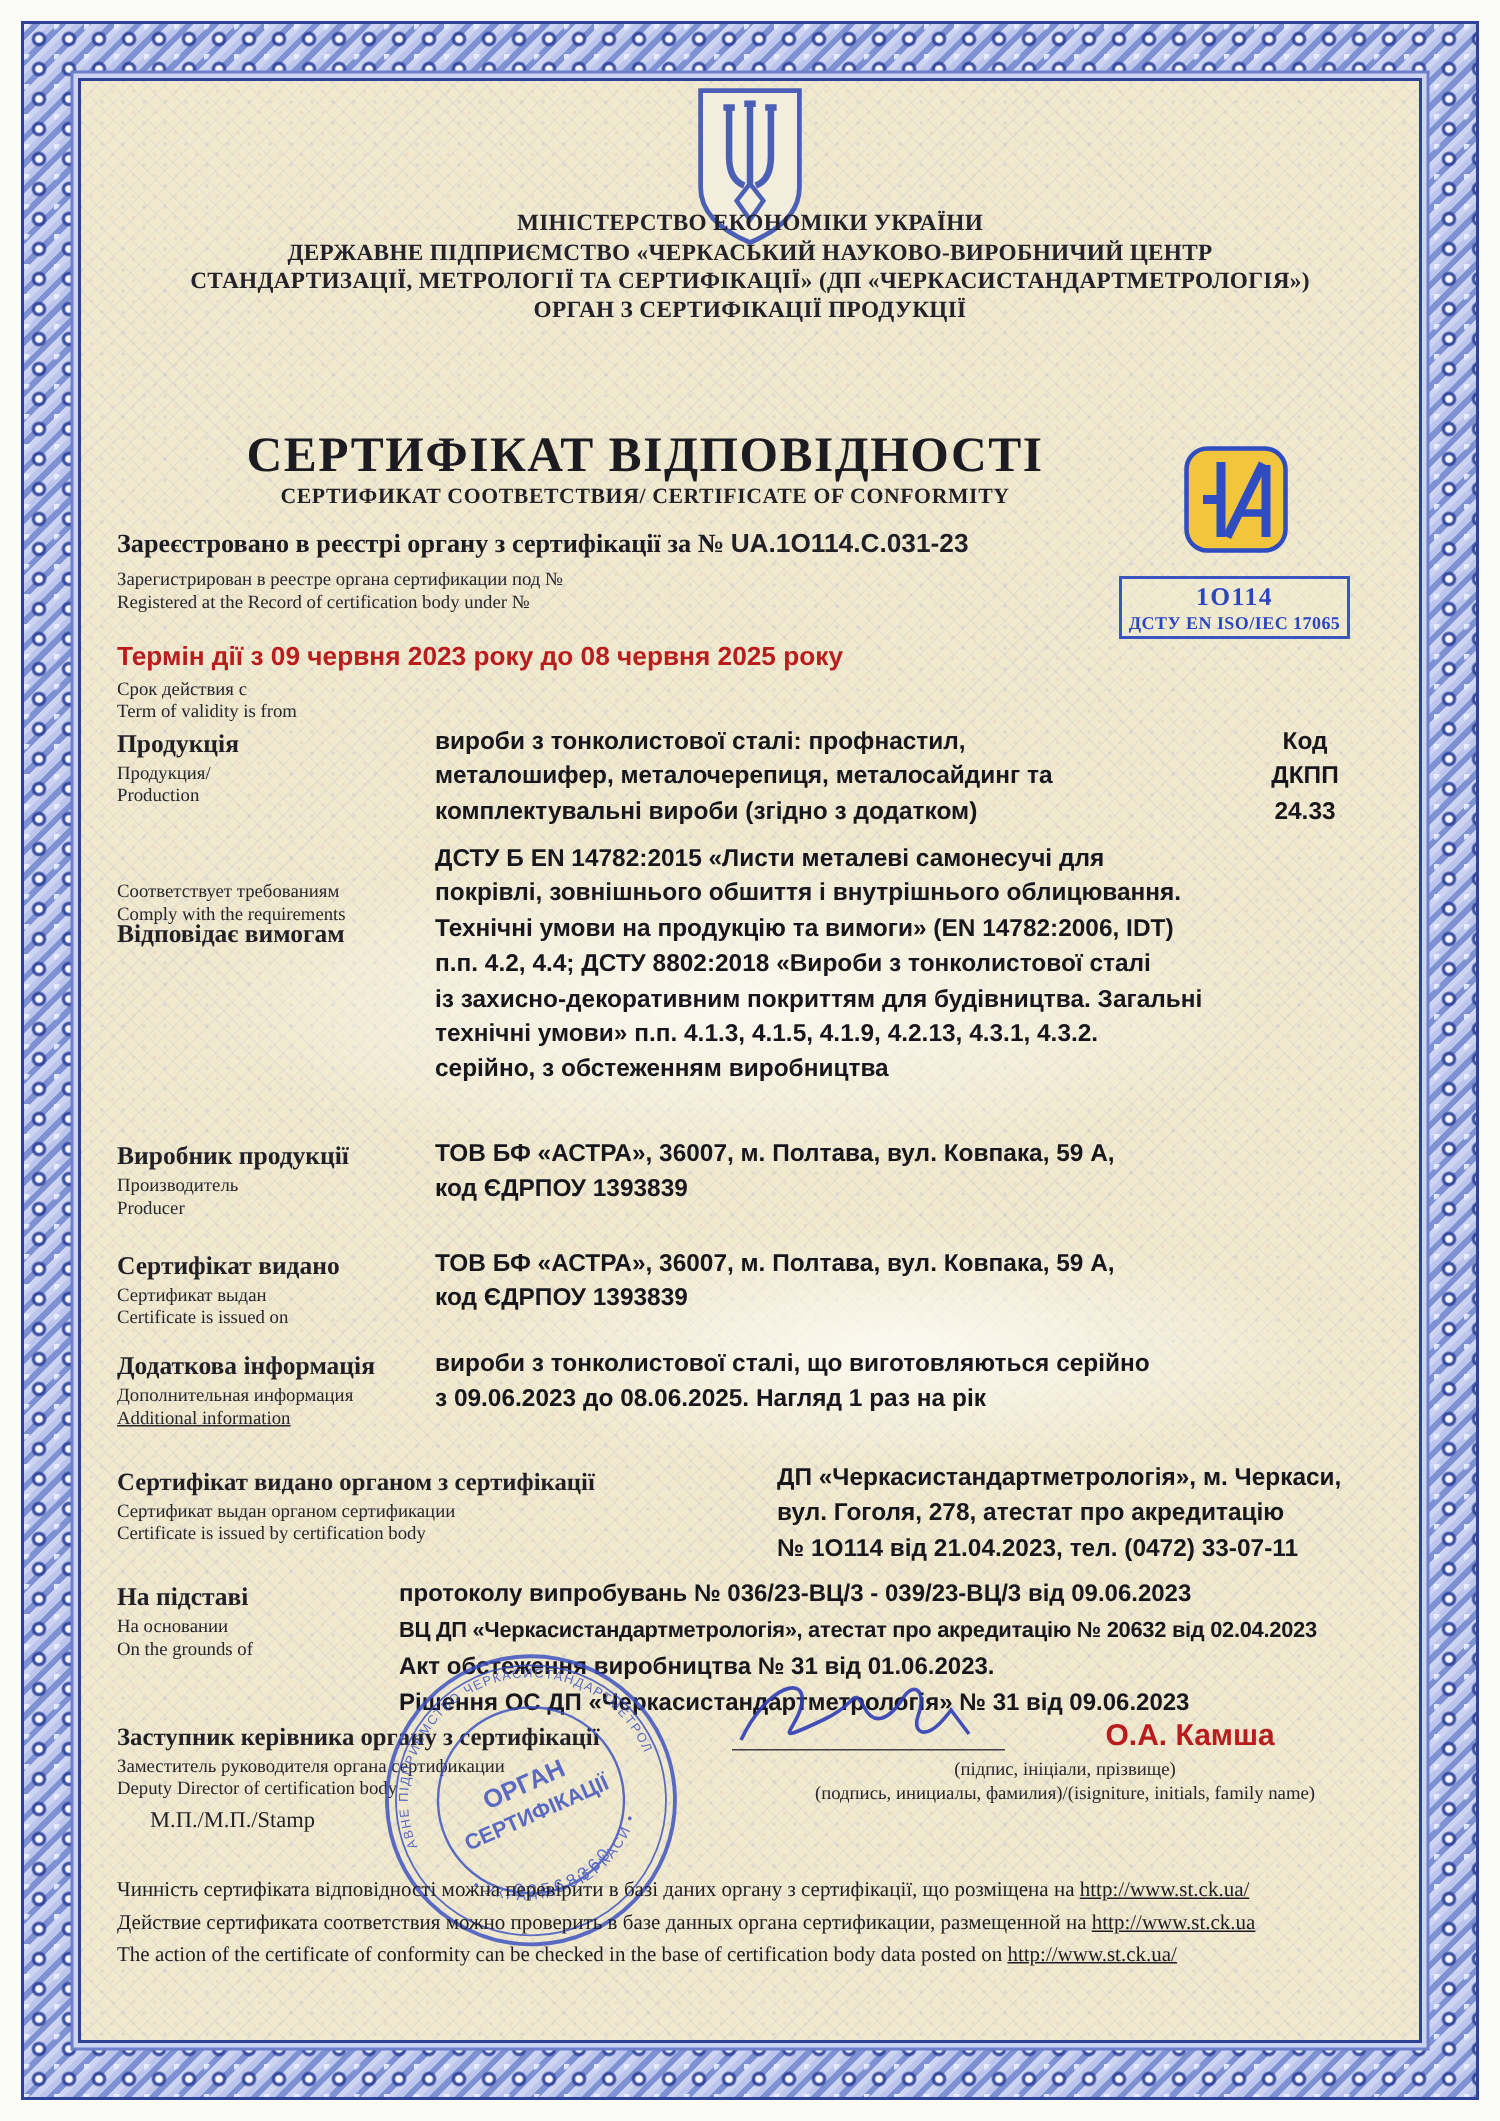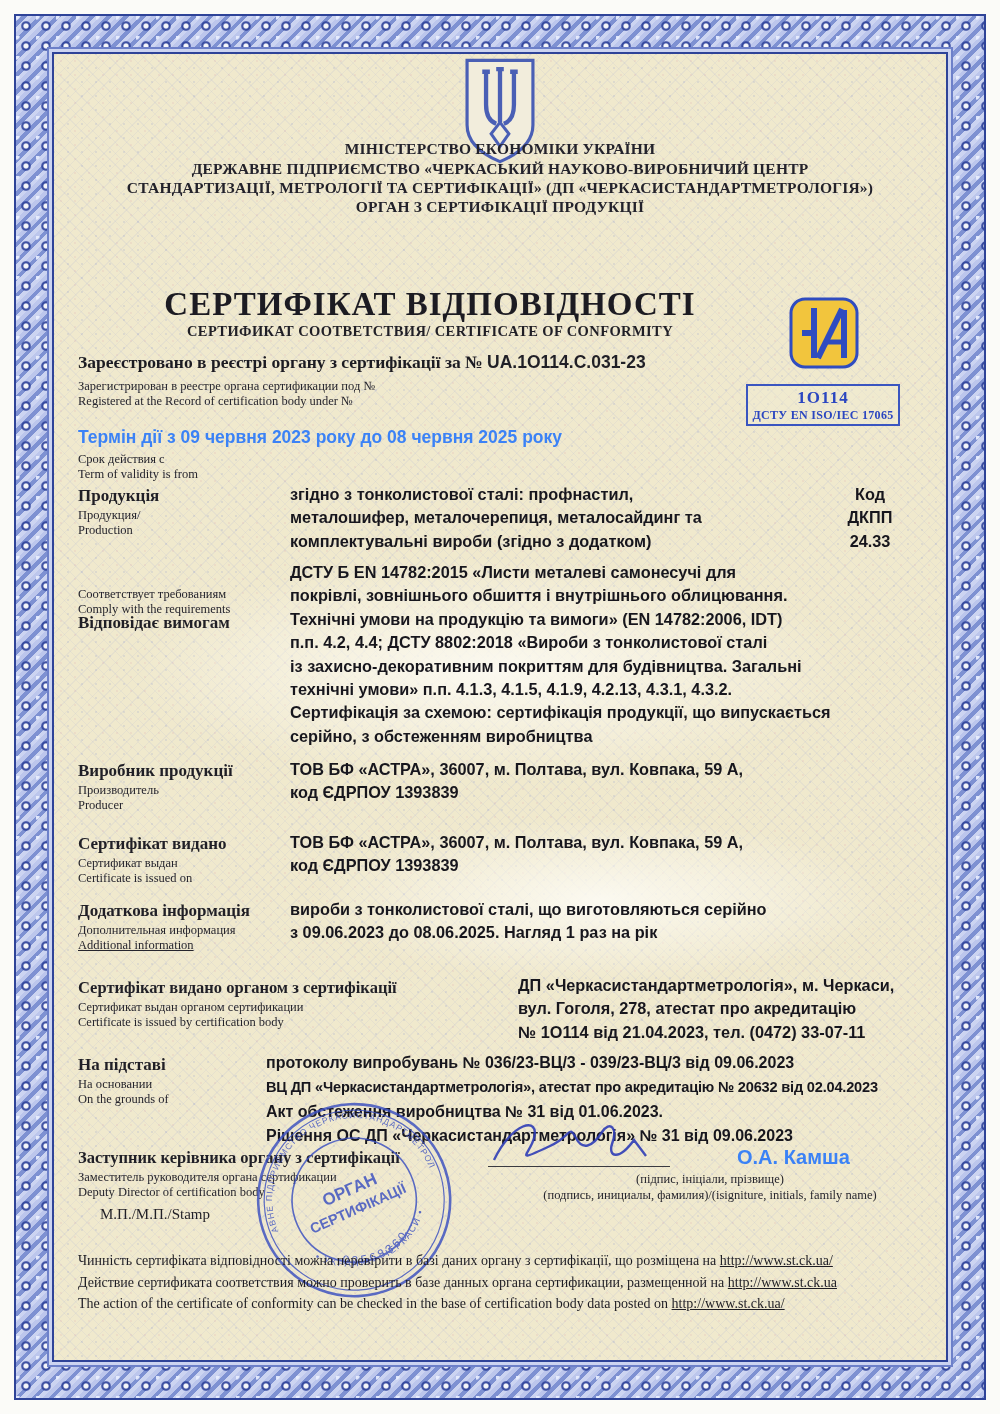--- a/index.html
+++ b/index.html
@@ -29,21 +29,21 @@
   .title-sub{font-weight:bold;font-size:14.5px;letter-spacing:.4px;}
   .lbl{font-weight:bold;font-size:17px;color:#201f26;}
   .lbl2{font-weight:bold;font-size:16.5px;color:#201f26;}
   .sub{font-size:12.5px;line-height:15.5px;color:#26252d;}
   .val{font-family:"Liberation Sans",sans-serif;font-weight:bold;font-size:16.3px;line-height:23.4px;color:#17161d;}
   .val div{white-space:nowrap;}
   .grounds .g{font-family:"Liberation Sans",sans-serif;font-weight:bold;font-size:16px;line-height:24.3px;white-space:nowrap;color:#17161d;}
   .grounds .g:nth-child(2){font-size:14.6px;letter-spacing:-.2px;}
   .regbold{font-weight:bold;font-size:17.5px;color:#1c1b22;}
   .regnum{font-family:"Liberation Sans",sans-serif;font-weight:bold;font-size:17.5px;}
-  .valbold{font-family:"Liberation Sans",sans-serif;font-weight:bold;font-size:17.5px;color:#3b82f6;}
+  .valbold{font-family:"Liberation Sans",sans-serif;font-weight:bold;font-size:17.5px;color:#b91c1c;}
   .codecol{font-family:"Liberation Sans",sans-serif;font-weight:bold;font-size:16.3px;line-height:23.4px;text-align:center;color:#17161d;}
   .accbox{border:2px solid #3a55c0;color:#2b46c0;text-align:center;font-weight:bold;
           background:rgba(240,235,210,.4);}
   .accbox .n{font-size:17px;letter-spacing:1px;padding-top:2px;}
   .accbox .s{font-size:12px;letter-spacing:.3px;}
   .foot{font-size:14px;line-height:21.5px;color:#1d1c23;white-space:nowrap;}
   .foot .u{text-decoration:underline;}
   .sigline{border-bottom:1.5px solid #3a3a40;}
   .capt{font-size:12.5px;line-height:15.5px;text-align:center;color:#26252d;}
   .stamp{opacity:.82;transform:rotate(-24deg);}
@@ -102,41 +102,40 @@
   <div class="abs sub" style="left:78px;top:394px;">Registered at the Record of certification body under №</div>
 
   <div class="abs valbold" style="left:78px;top:427px;white-space:nowrap;">Термін дії з 09 червня 2023 року  до  08 червня 2025 року</div>
   <div class="abs sub" style="left:78px;top:452px;">Срок действия с</div>
   <div class="abs sub" style="left:78px;top:467px;">Term of validity is from</div>
 
   <div class="abs lbl" style="left:78px;top:486px;">Продукція</div>
   <div class="abs sub" style="left:78px;top:508px;">Продукция/</div>
   <div class="abs sub" style="left:78px;top:523px;">Production</div>
   <div class="abs val" style="left:290px;top:483px;">
-    <div>згідно з тонколистової сталі: профнастил,</div>
+    <div>вироби з тонколистової сталі: профнастил,</div>
     <div>металошифер, металочерепиця, металосайдинг та</div>
     <div>комплектувальні вироби (згідно з додатком)</div>
   </div>
   <div class="abs codecol" style="left:825px;top:483px;width:90px;">
     <div>Код</div>
     <div>ДКПП</div>
     <div>24.33</div>
   </div>
 
   <div class="abs lbl" style="left:78px;top:565px;margin-top:48px;">Відповідає вимогам</div>
   <div class="abs sub" style="left:78px;top:587px;">Соответствует требованиям</div>
   <div class="abs sub" style="left:78px;top:602px;">Comply with the requirements</div>
   <div class="abs val" style="left:290px;top:561px;">
     <div>ДСТУ Б EN 14782:2015 «Листи металеві самонесучі для</div>
     <div>покрівлі, зовнішнього обшиття і внутрішнього облицювання.</div>
     <div>Технічні умови на продукцію та вимоги» (EN 14782:2006, IDT)</div>
     <div>п.п. 4.2, 4.4; ДСТУ 8802:2018 «Вироби з тонколистової сталі</div>
     <div>із захисно-декоративним покриттям для будівництва. Загальні</div>
     <div>технічні умови» п.п. 4.1.3, 4.1.5, 4.1.9, 4.2.13, 4.3.1, 4.3.2.</div>
-    <div>Сертифікація за схемою: сертифікація продукції, що випускається</div>
     <div>серійно, з обстеженням виробництва</div>
   </div>
 
   <div class="abs lbl" style="left:78px;top:761px;">Виробник продукції</div>
   <div class="abs sub" style="left:78px;top:783px;">Производитель</div>
   <div class="abs sub" style="left:78px;top:798px;">Producer</div>
   <div class="abs val" style="left:290px;top:758px;">
     <div>ТОВ БФ «АСТРА», 36007, м. Полтава, вул. Ковпака, 59 А,</div>
     <div>код ЄДРПОУ 1393839</div>
   </div>

